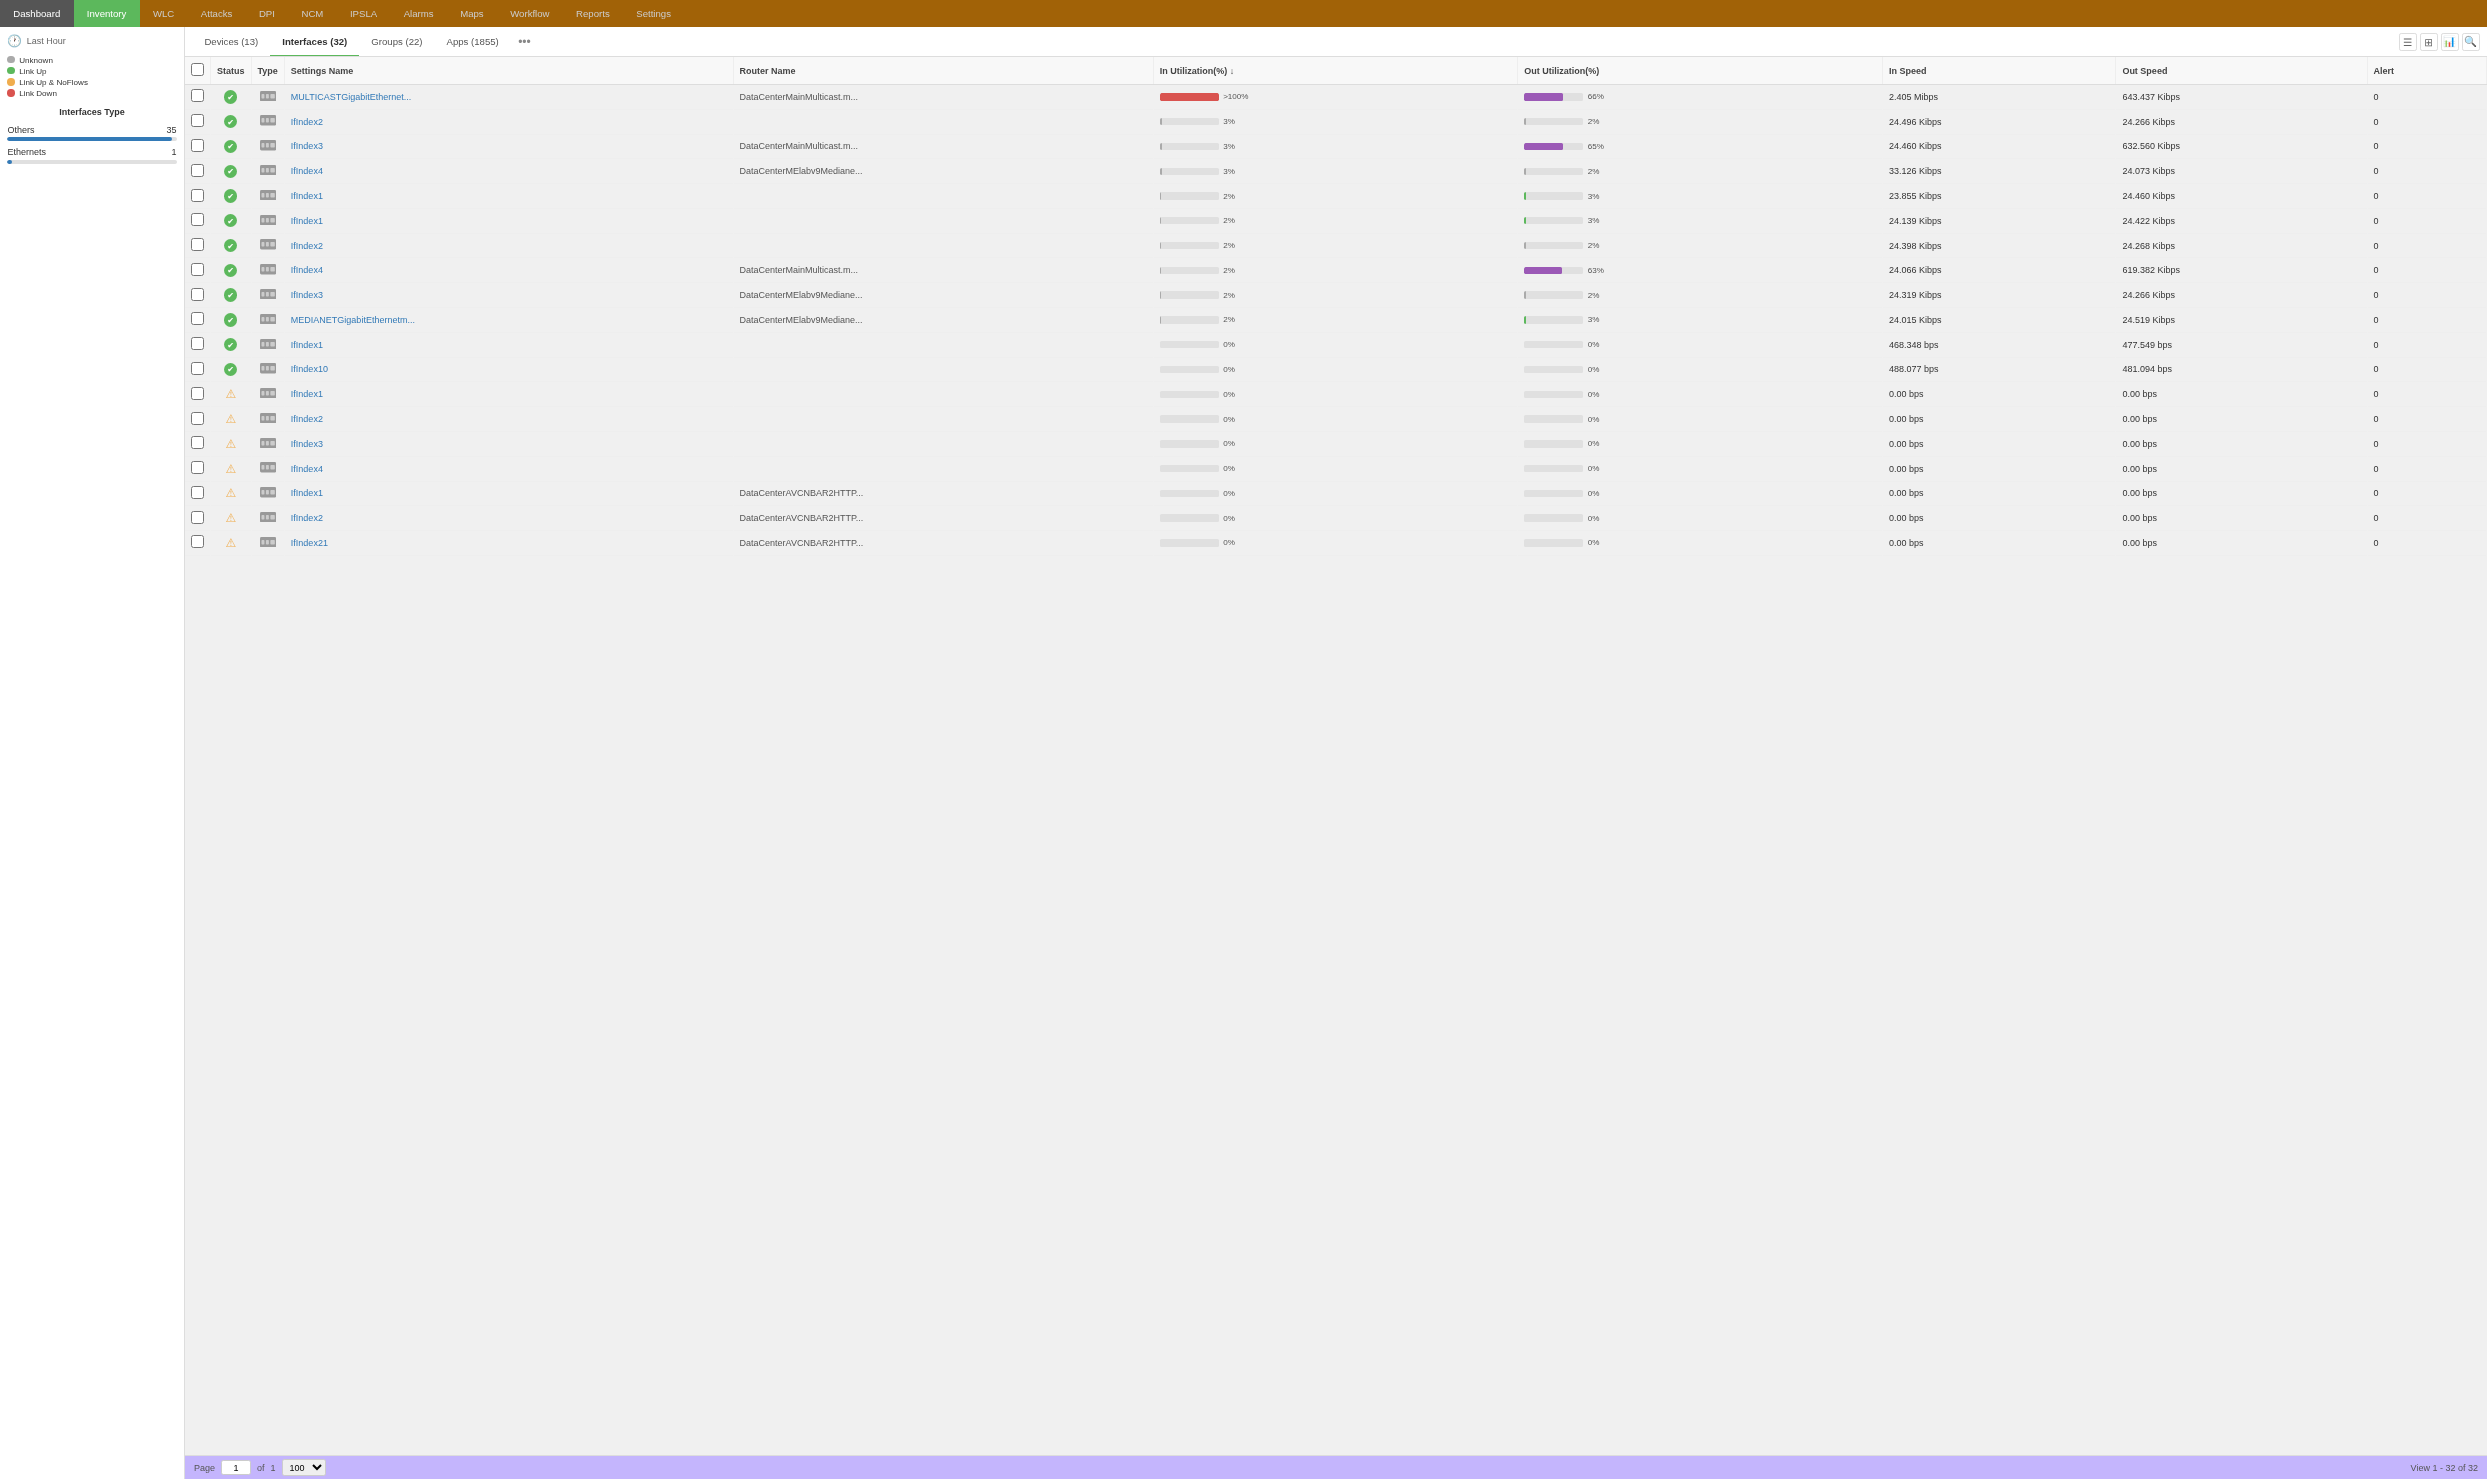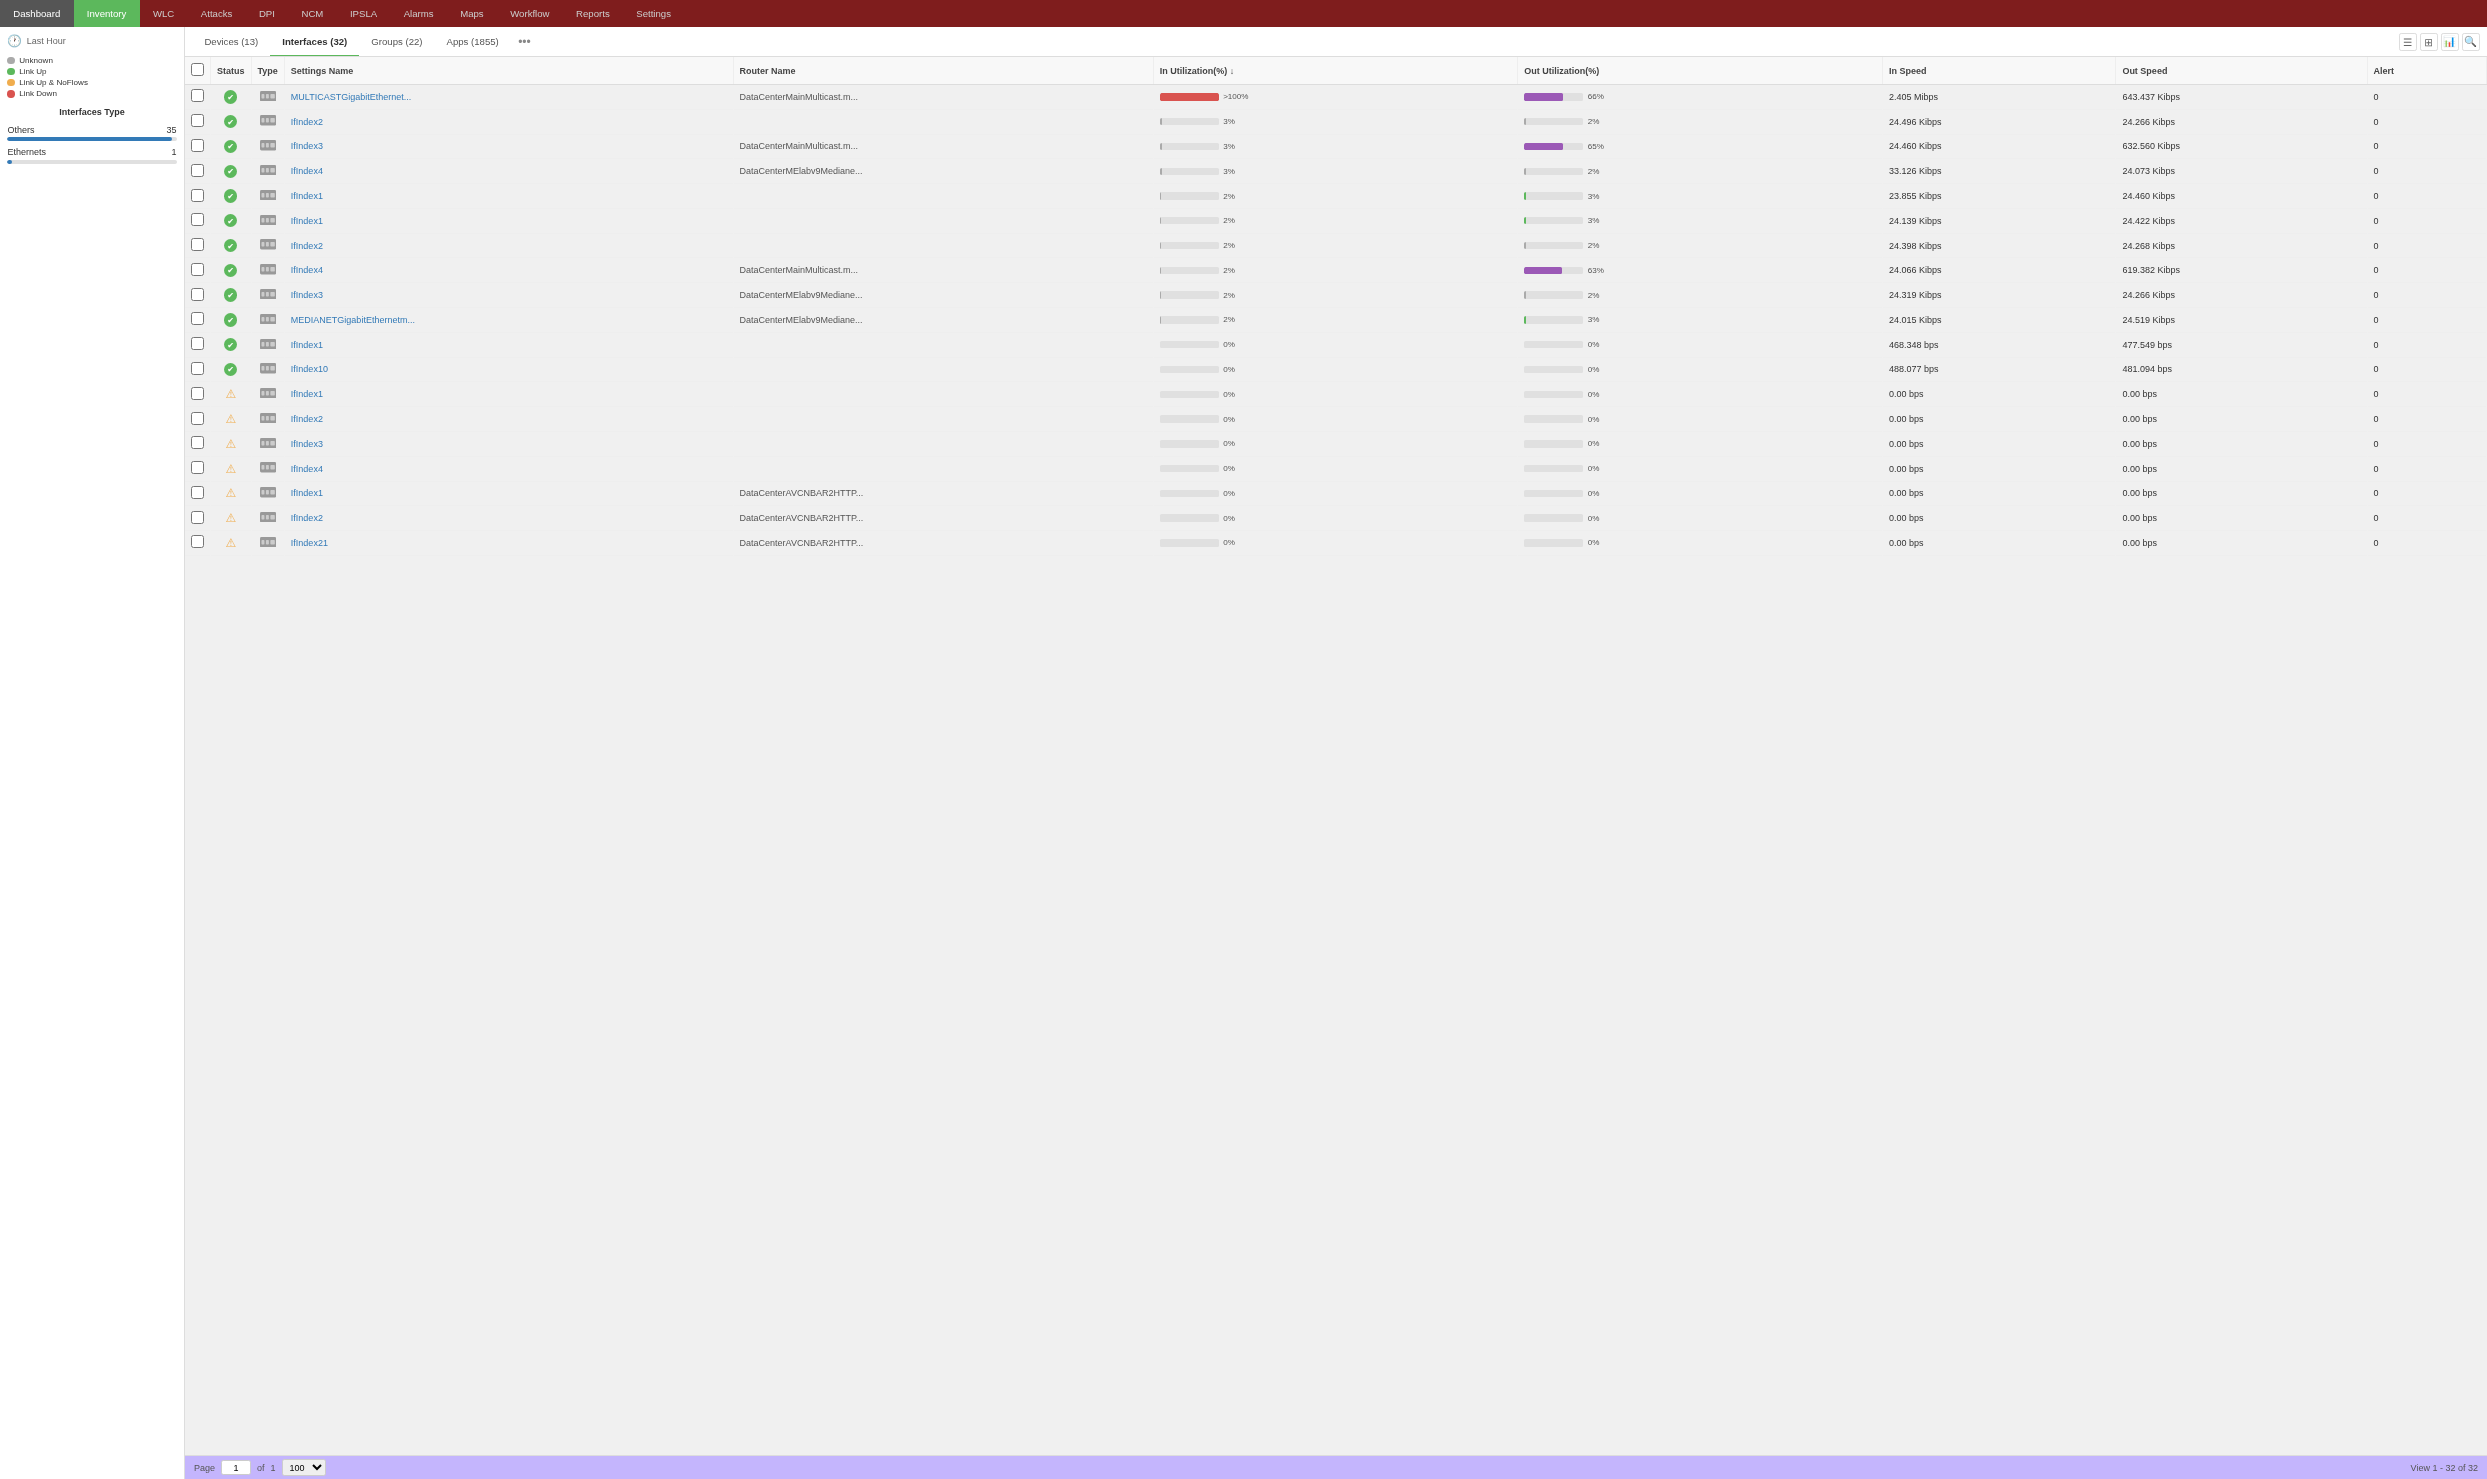--- a/index.html
+++ b/index.html
@@ -1,21 +1,21 @@
 <!DOCTYPE html>
 <html style="font-size:12px"><head>
   <meta charset="utf-8">
   <style>
     * { box-sizing: border-box; margin: 0; padding: 0; }
     body { font-family: Arial, sans-serif; font-size: 9px; background: #f0f0f0; color: #333; overflow: hidden; }
 
     
     .top-nav {
       display: flex;
-      background: #7f1d1d;
+      background: #a16207;
       height: 27px;
       align-items: stretch;
     }
     .top-nav .nav-item {
       display: flex;
       align-items: center;
       padding: 0 13.3px;
       color: #ccc;
       cursor: pointer;
       font-size: 9.6px;
@@ -66,21 +66,21 @@
     }
     .legend {
       display: flex;
       flex-direction: column;
       gap: 2.2px;
       margin-bottom: 9px;
       font-size: 8.1px;
     }
     .legend-item {
       display: flex;
-      align-items: center;
+      align-items: flex-start;
       gap: 4.4px;
     }
     .legend-dot {
       width: 7.4px;
       height: 7.4px;
       border-radius: 50%;
       flex-shrink: 0;
     }
     .interfaces-type-title {
       font-weight: bold;

